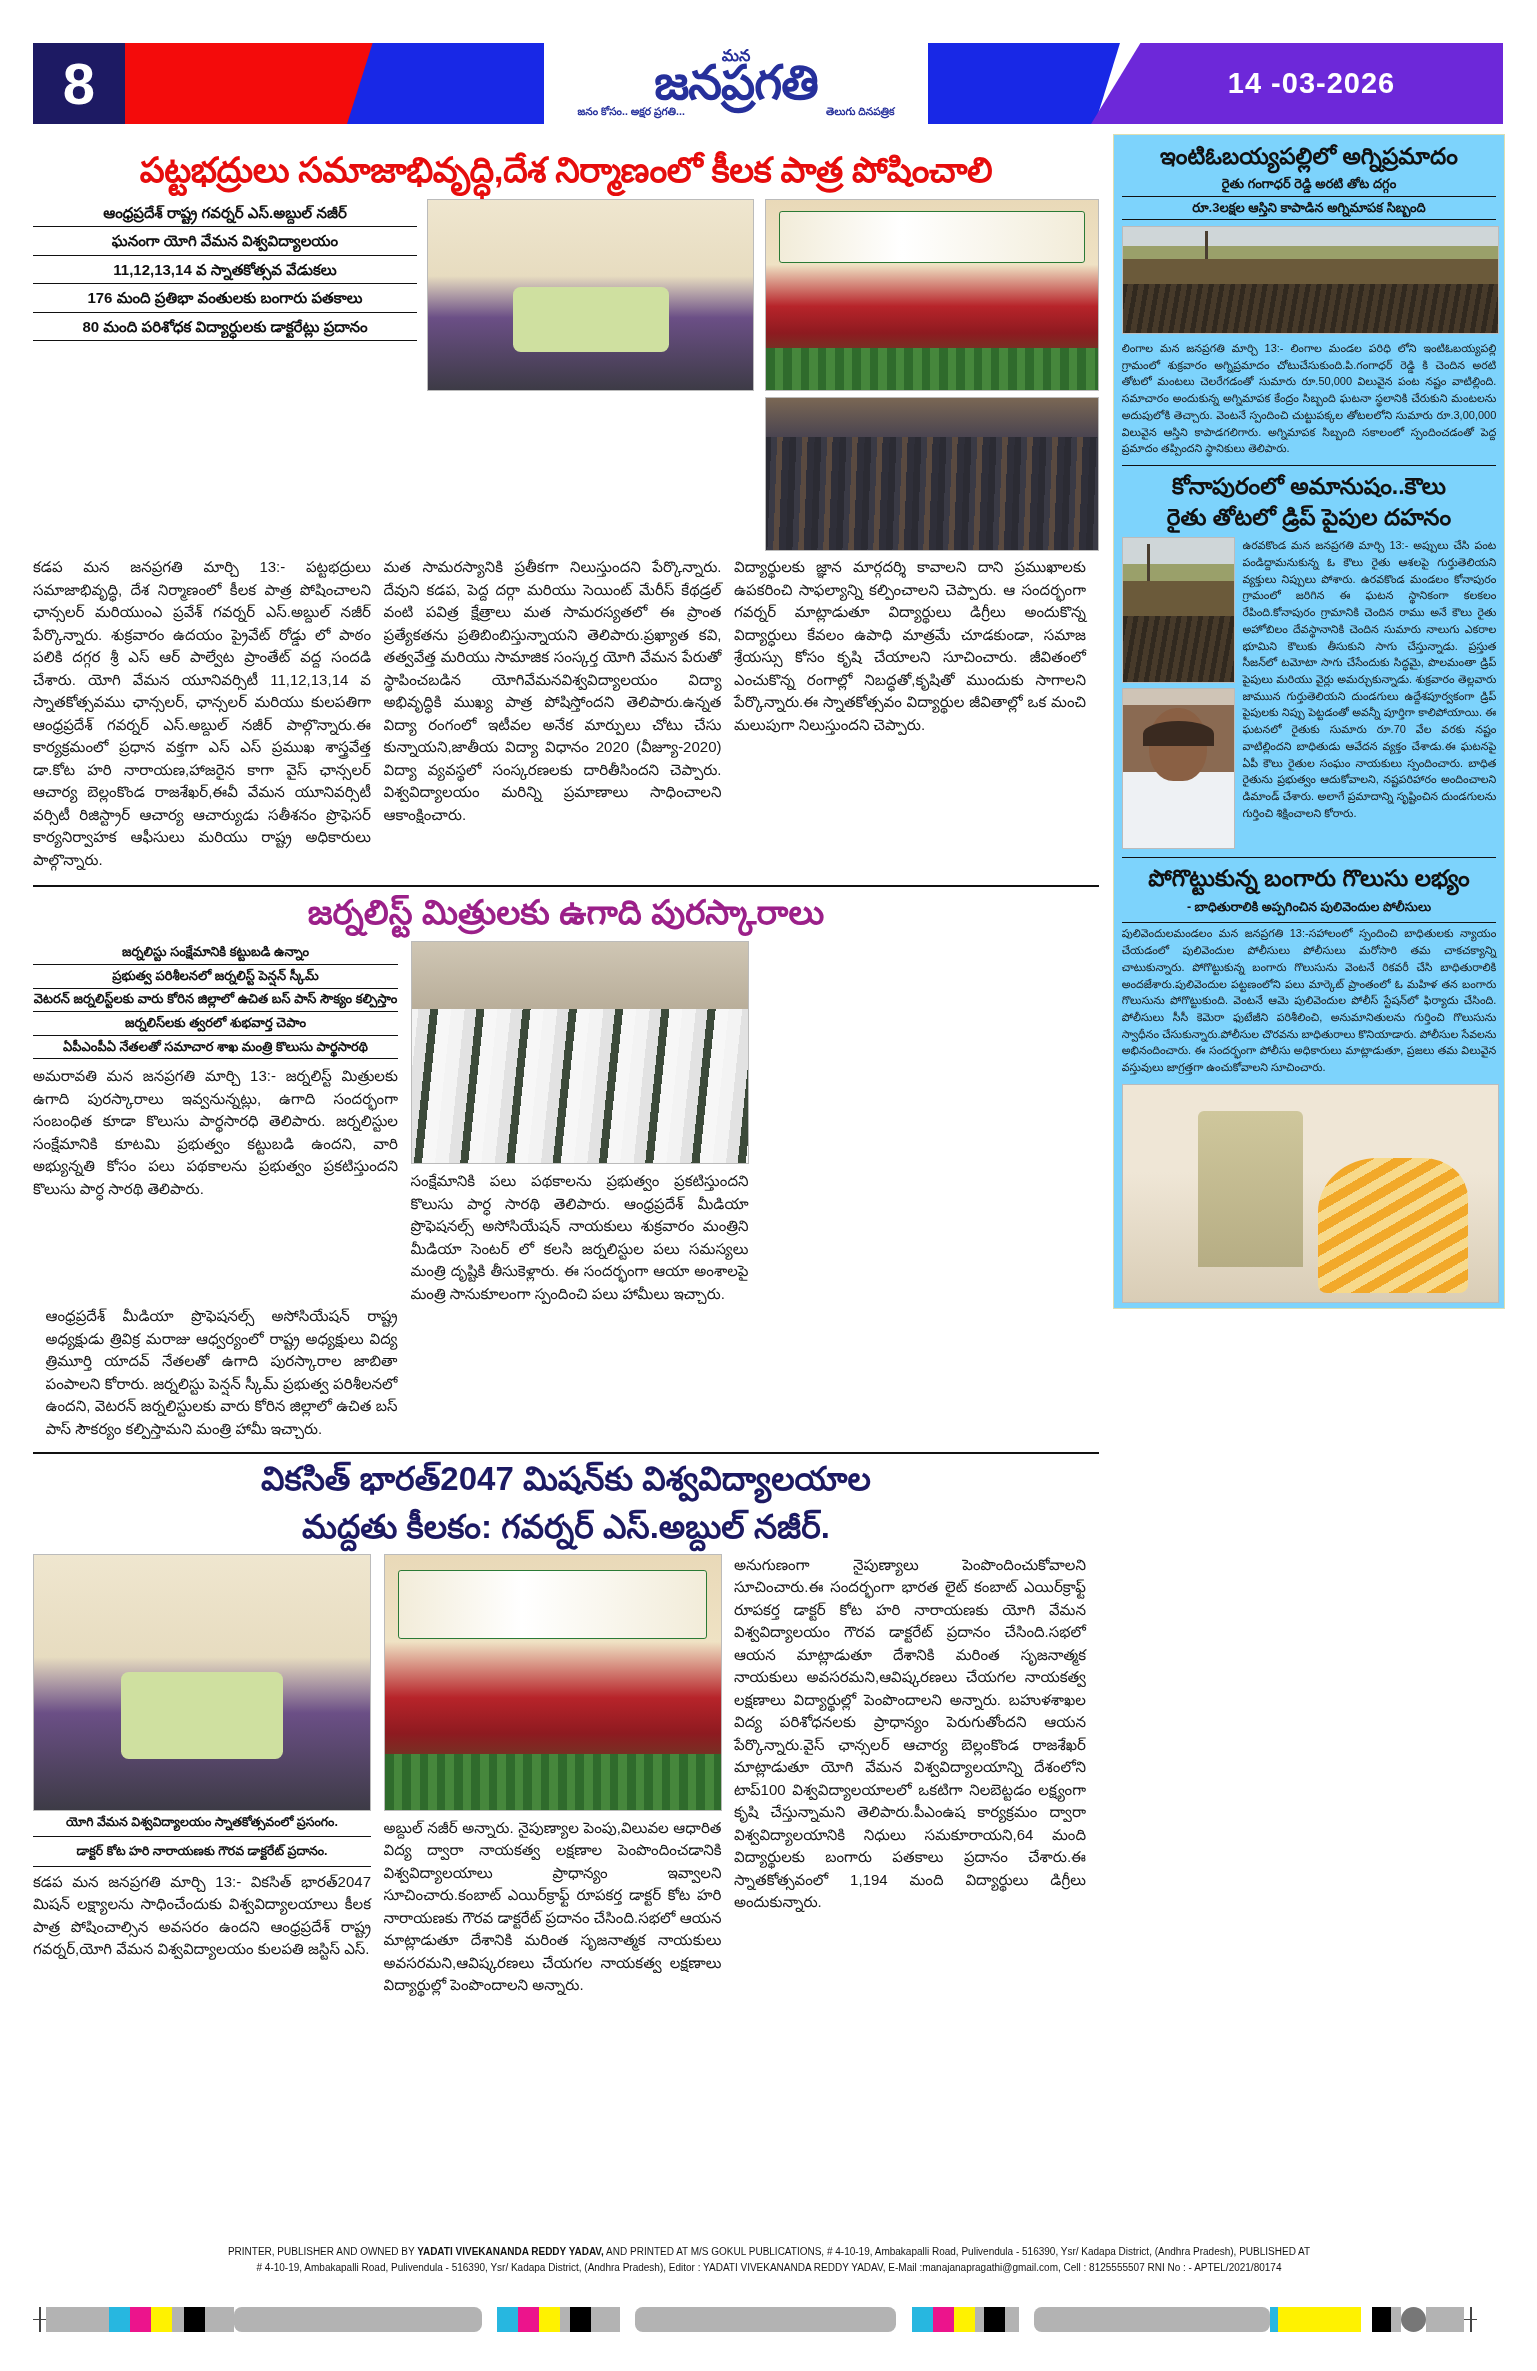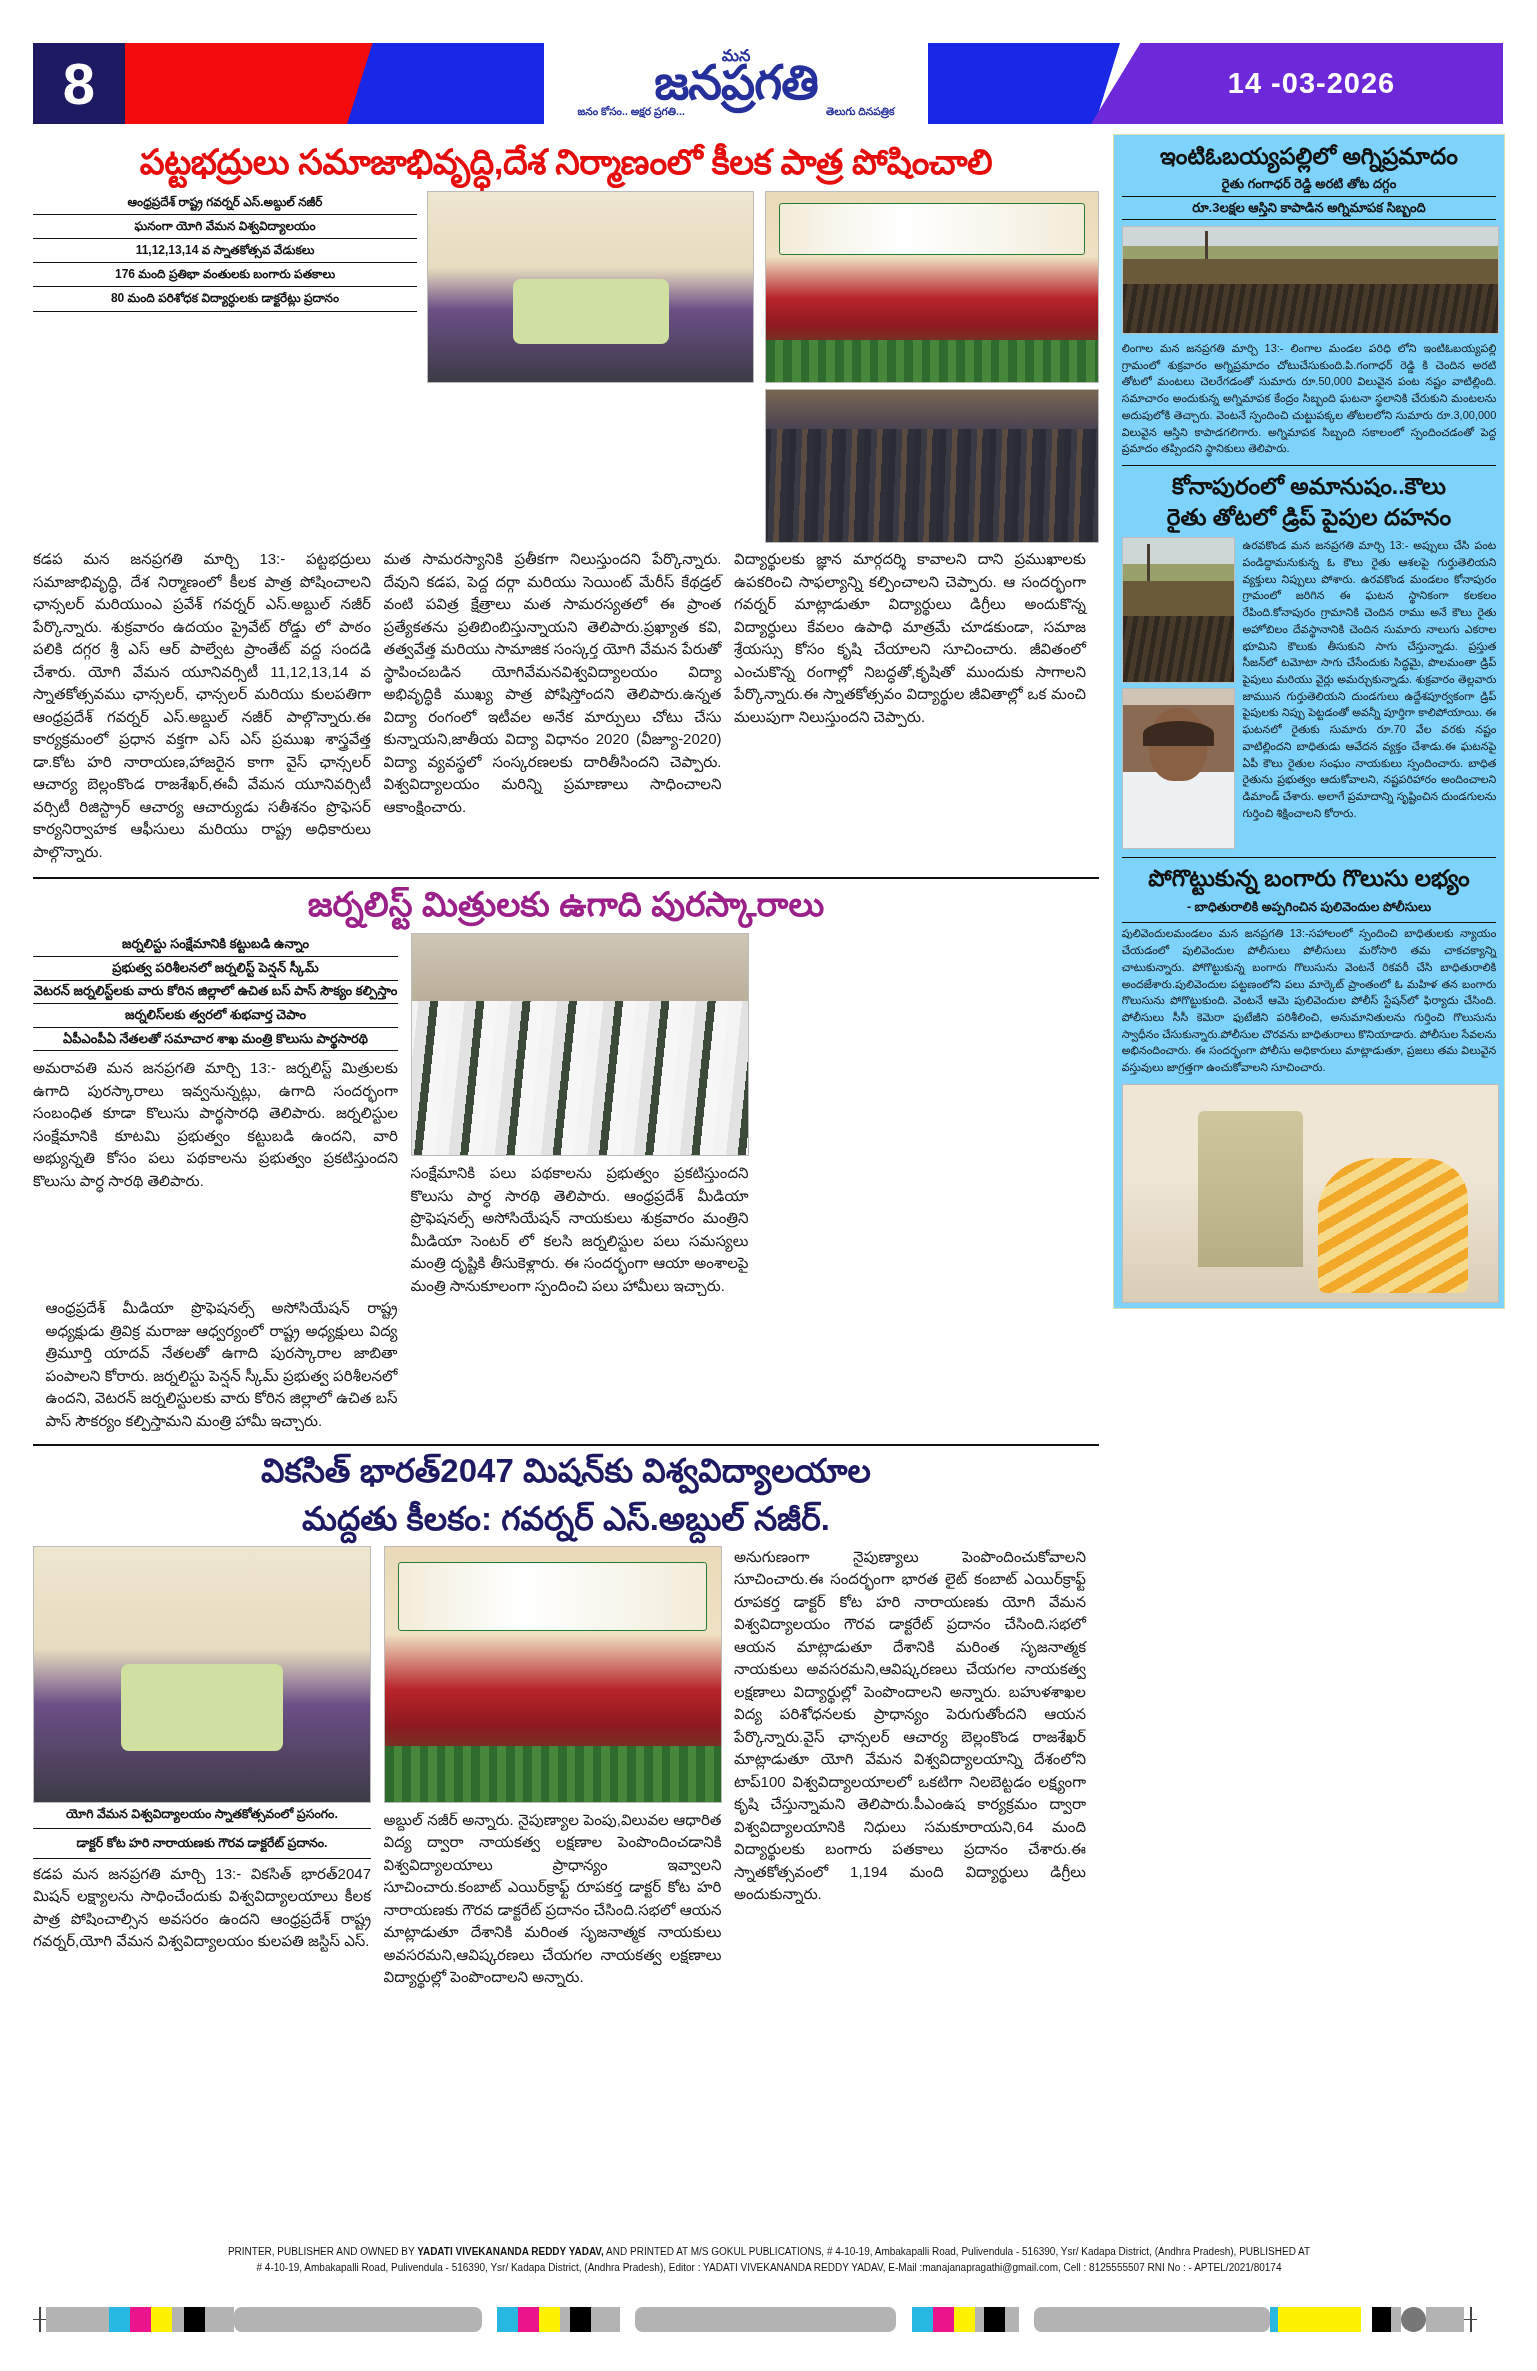--- a/index.html
+++ b/index.html
@@ -35,21 +35,21 @@
 
   .logo-wrap{position:absolute;left:0;top:-1.9px;width:384px;height:85px;
     display:flex;flex-direction:column;align-items:center;justify-content:center;}
   .logo-mana{font-size:16.3px;color:#26309b;line-height:1;margin-bottom:-3.8px;font-weight:bold;}
   .logo-main{font-size:48px;color:#26309b;font-weight:bold;line-height:1;letter-spacing:-1px;}
   .logo-sub{display:flex;width:317px;justify-content:space-between;margin-top:-1.9px;}
   .logo-sub span{font-size:10.6px;color:#26309b;font-weight:bold;}
 
   
   .content{position:absolute;left:33px;top:134px;width:1472px;}
-  .main-col{position:absolute;left:0;top:8px;width:1066px;}
+  .main-col{position:absolute;left:0;top:16px;width:1066px;}
   .side-col{position:absolute;left:1080px;top:0;width:392px;
     background:#7dd3fc;border:1px solid #dedeb0;padding:5.8px 7.7px;box-sizing:border-box;}
 
   
   .hl-red{
     color:#e60d0d;font-weight:bold;font-size:35px;line-height:1.12;
     text-align:center;letter-spacing:-0.5px;margin:0 0 9.6px 0;
   }
   .hl-purple{
     color:#9b2089;font-weight:bold;font-size:34px;line-height:1.15;
@@ -64,21 +64,21 @@
     text-align:center;margin:1.9px 0 2.9px 0;
   }
 
   .rule-thick{border:0;border-top:2.9px solid #111;margin:5.8px 0;}
   .rule-med{border:0;border-top:1.9px solid #111;margin:3.8px 0;}
   .rule-thin{border:0;border-top:1px solid #111;margin:2.9px 0;}
 
   
   .subhead{margin:0 0 5.8px 0;}
   .subhead .sline{
-    font-size:12px;line-height:1.45;text-align:center;font-weight:bold;color:#111;
+    font-size:15px;line-height:1.45;text-align:center;font-weight:bold;color:#111;
     padding:2.9px 0;border-bottom:1.5px solid #111;
   }
   .subhead .sline:last-child{border-bottom:1.5px solid #111;}
 
   .subhead-sm .sline{font-size:13px;padding:1.9px 0;border-bottom:1.2px solid #111;}
 
   
   .body-txt{
     font-size:15px;line-height:1.5;text-align:justify;color:#151515;
     font-family:"Liberation Sans",sans-serif;

